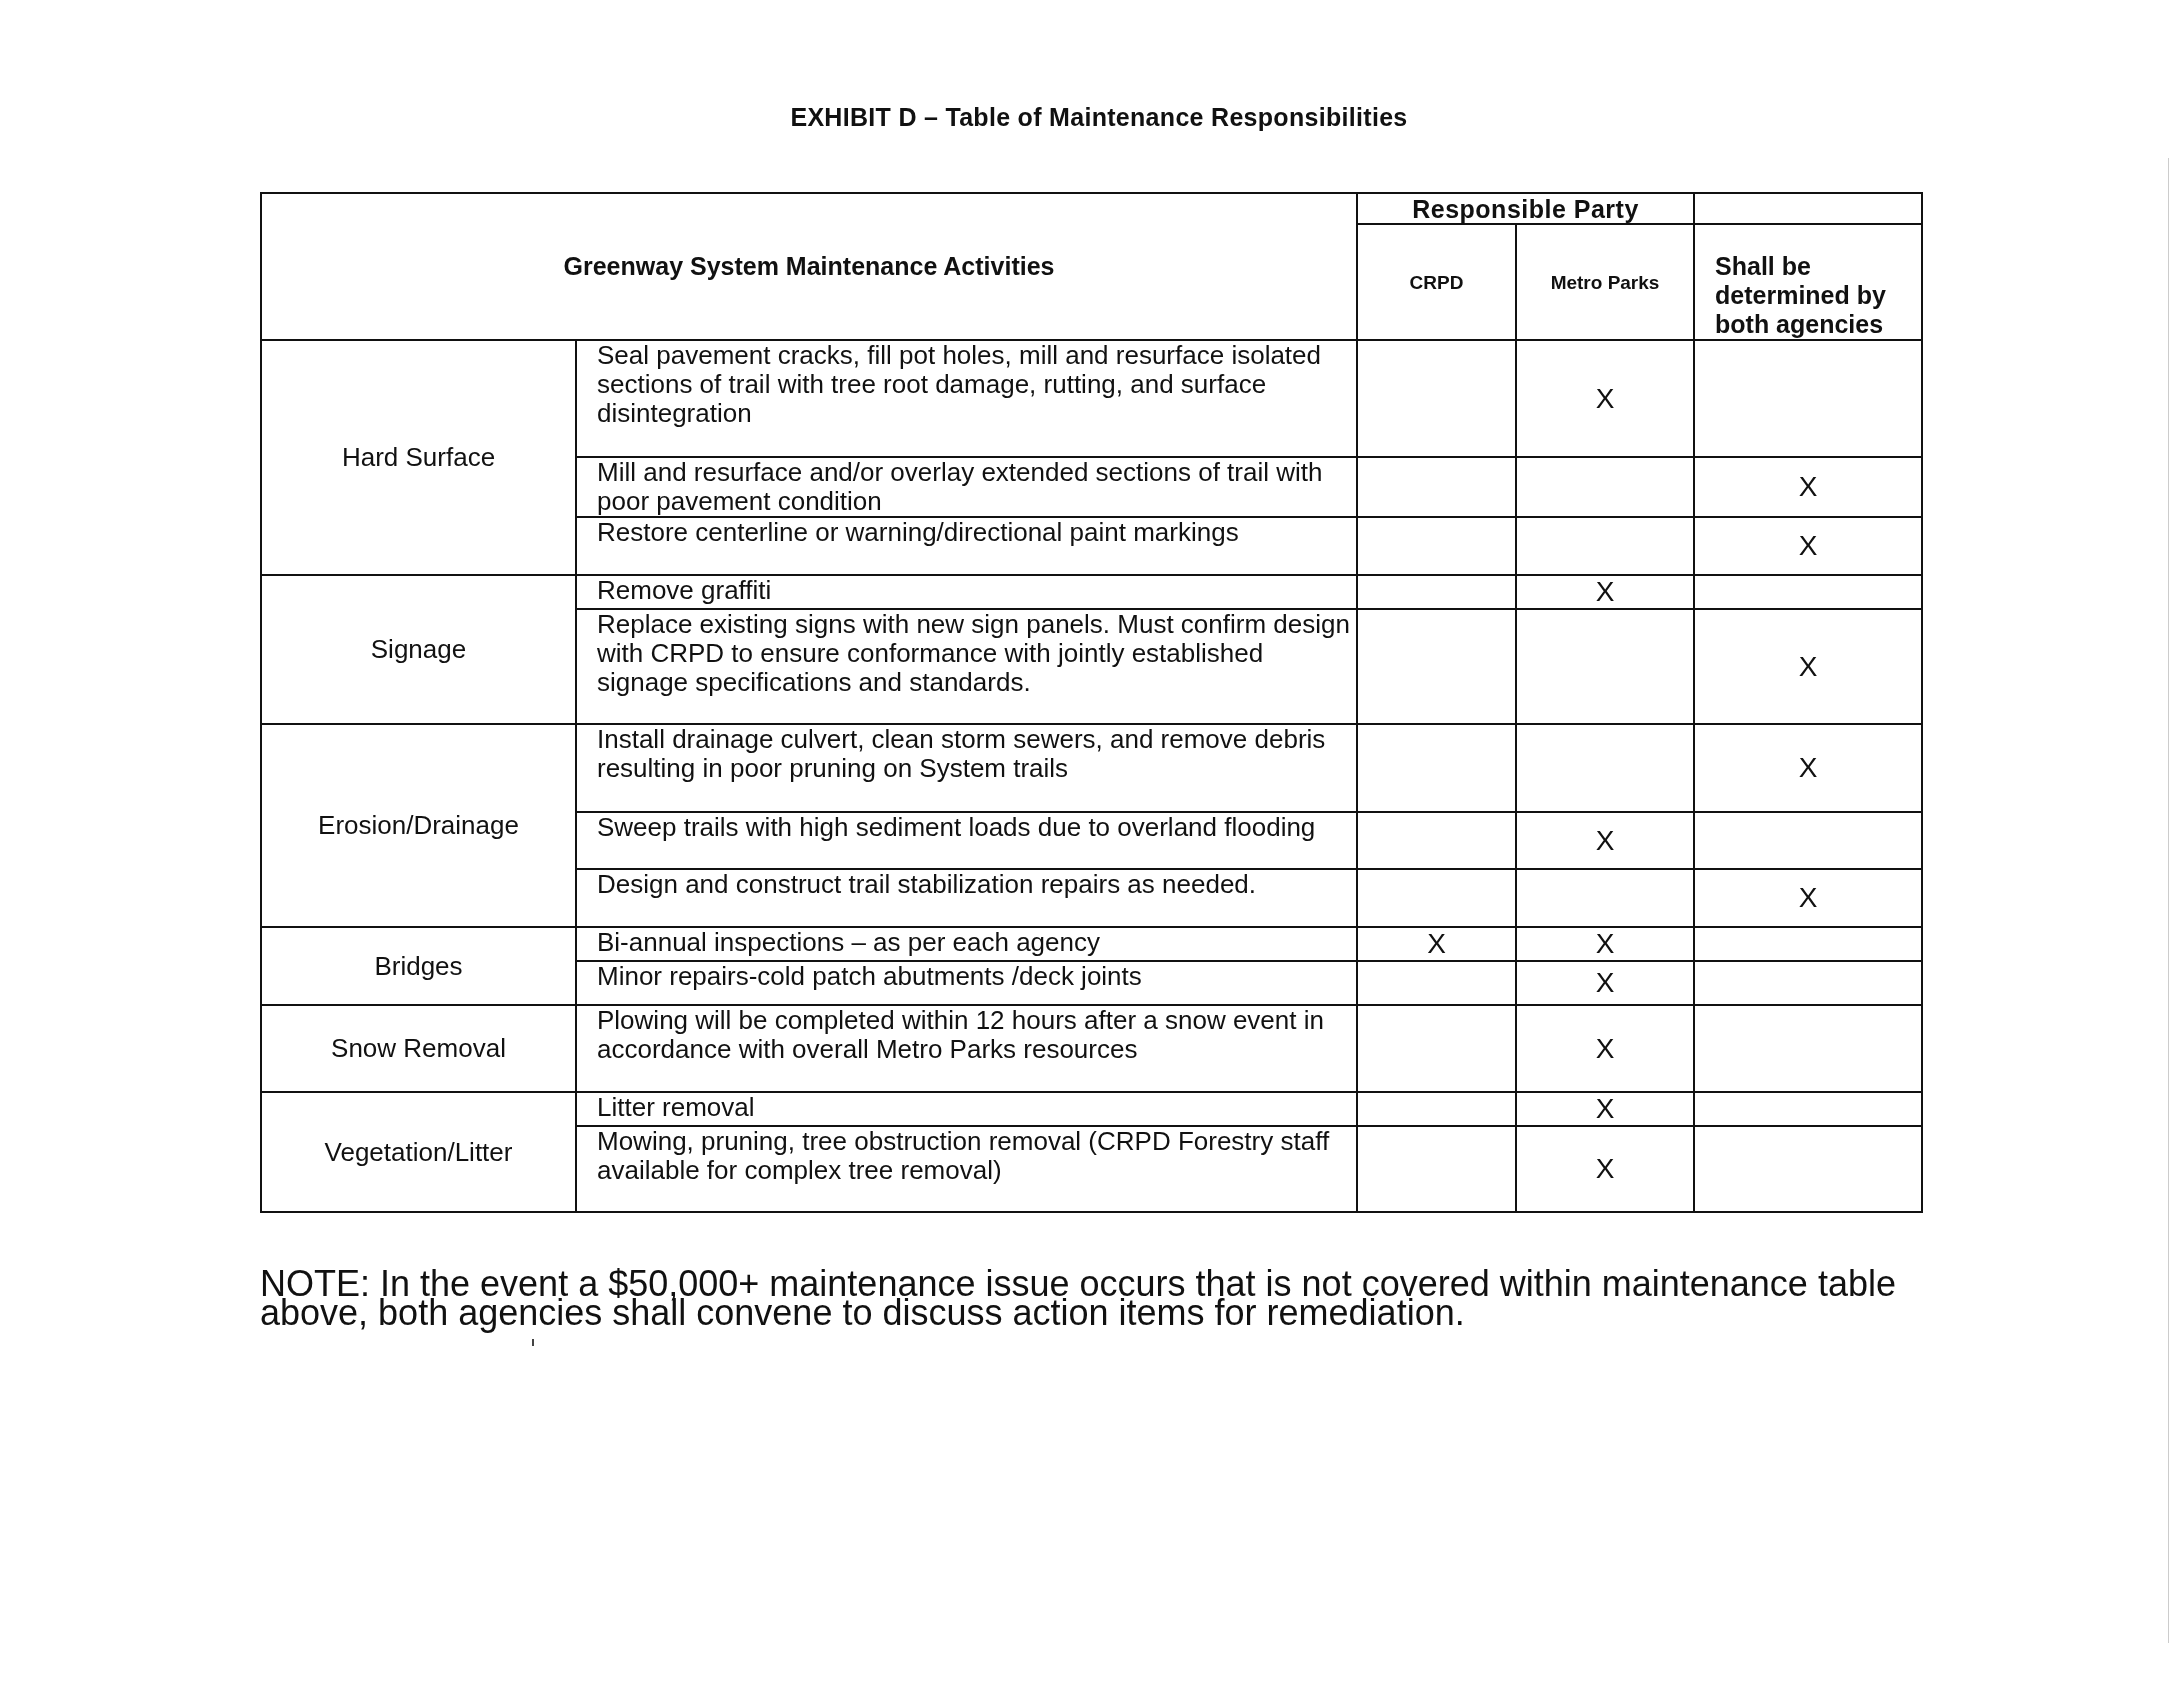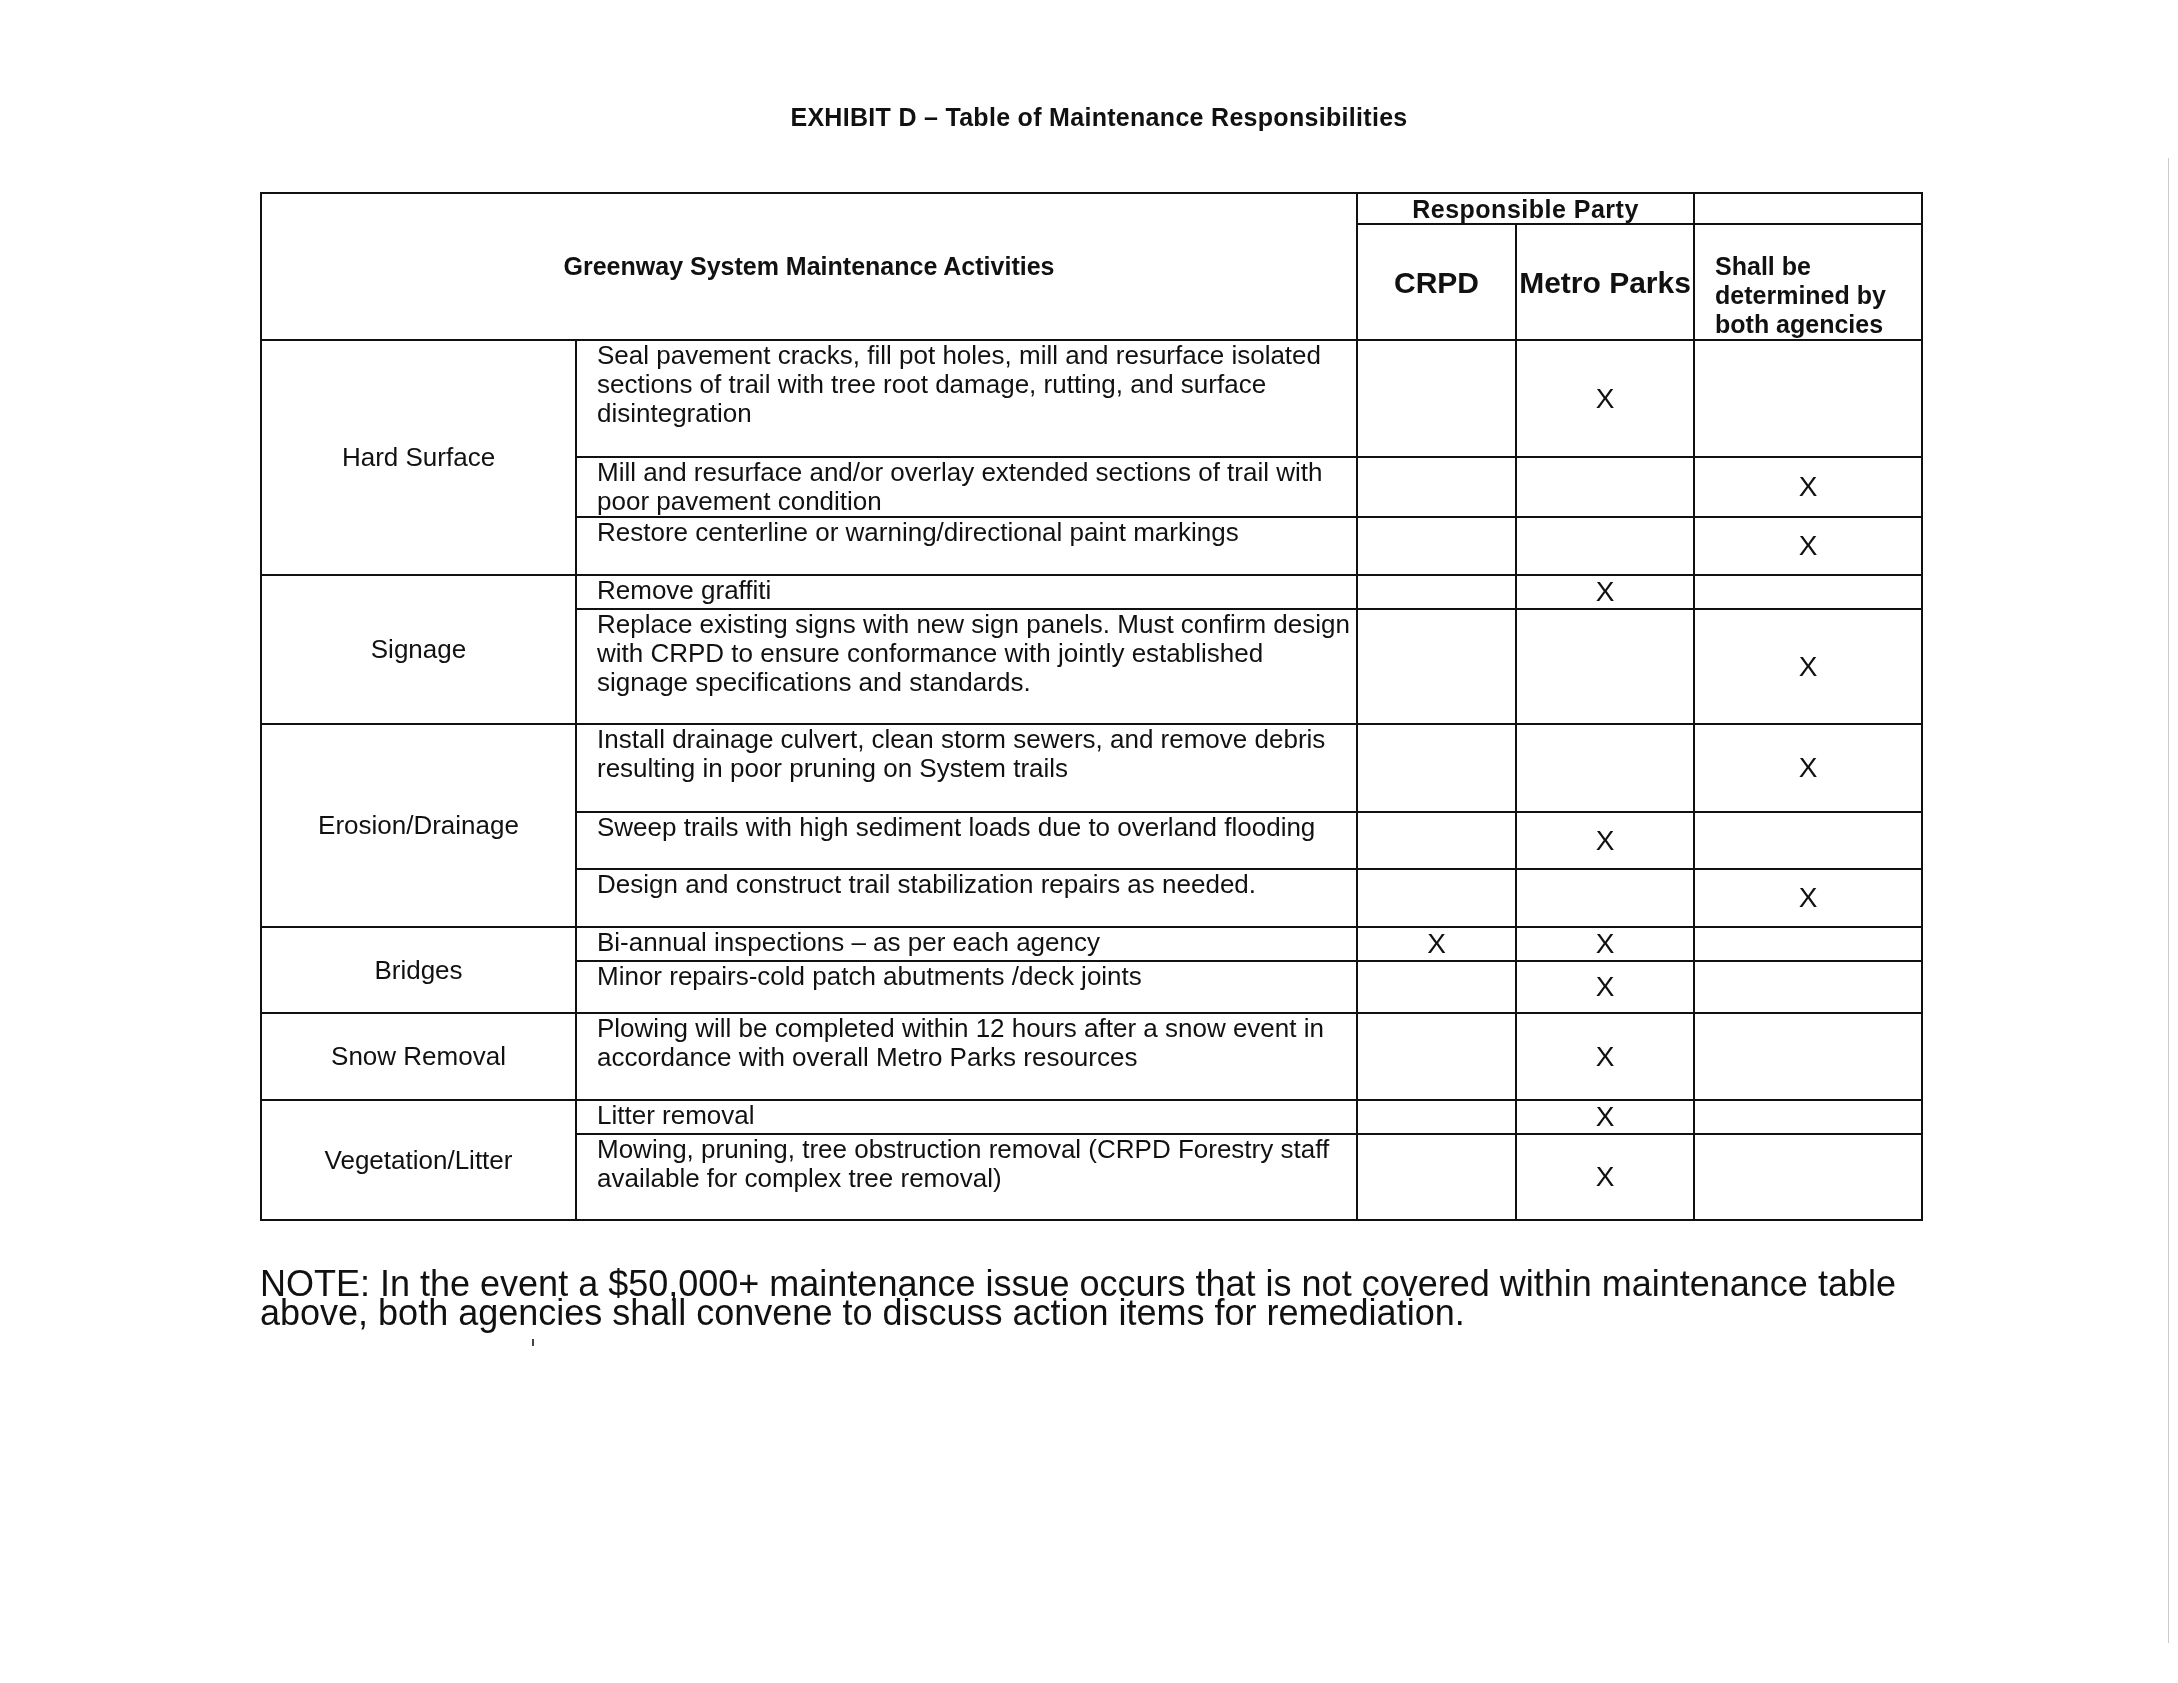--- a/index.html
+++ b/index.html
@@ -8,21 +8,21 @@
   table.maint { position:absolute; left:260px; top:192px; border-collapse:collapse; table-layout:fixed; width:1663px; }
   table.maint td, table.maint th { border:2.5px solid #111; padding:0; vertical-align:middle; }
   .col-cat { width:315px; }
   .col-act { width:781px; }
   .col-crpd { width:159px; }
   .col-mp { width:178px; }
   .col-both { width:228px; }
   th { font-weight:bold; font-size:24px; }
   .hdr-main { text-align:center; font-size:25px; height:145px; }
   .hdr-rp { text-align:center; height:29px; font-size:25px; letter-spacing:0.5px; line-height:28px;}
-  .hdr-sub { text-align:center; font-size:30px; line-height:29px; }
+  .hdr-sub { text-align:center; font-size:19px; line-height:29px; }
   .hdr-both { text-align:left; padding-left:20px !important; font-size:25px; line-height:29px; vertical-align:bottom !important;margin-top:20px; }
   .cat { text-align:center; font-size:26px; }
   .act { text-align:left; font-size:26px; line-height:29px; padding-left:20px !important; padding-right:6px !important; vertical-align:top !important; }
   .mark { text-align:center; font-size:28px; }
   .note { position:absolute; left:260px; top:1269px; width:1683px; font-size:36px; line-height:29px; }
   .speck { position:absolute; background:#444; }
 </style>
 </head>
 <body>
 
@@ -100,21 +100,21 @@
         <td class="mark"></td>
         <td class="mark">X</td>
       </tr>
       <tr style="height: 30px;">
         <td class="cat" rowspan="2">Bridges</td>
         <td class="act">Bi-annual inspections – as per each agency</td>
         <td class="mark">X</td>
         <td class="mark">X</td>
         <td class="mark"></td>
       </tr>
-      <tr style="height: 52px;">
+      <tr style="height: 44px;">
         <td class="act">Minor repairs-cold patch abutments /deck joints</td>
         <td class="mark"></td>
         <td class="mark">X</td>
         <td class="mark"></td>
       </tr>
       <tr style="height: 87px;">
         <td class="cat" rowspan="1">Snow Removal</td>
         <td class="act">Plowing will be completed within 12 hours after a snow event in accordance with overall Metro Parks resources</td>
         <td class="mark"></td>
         <td class="mark">X</td>

